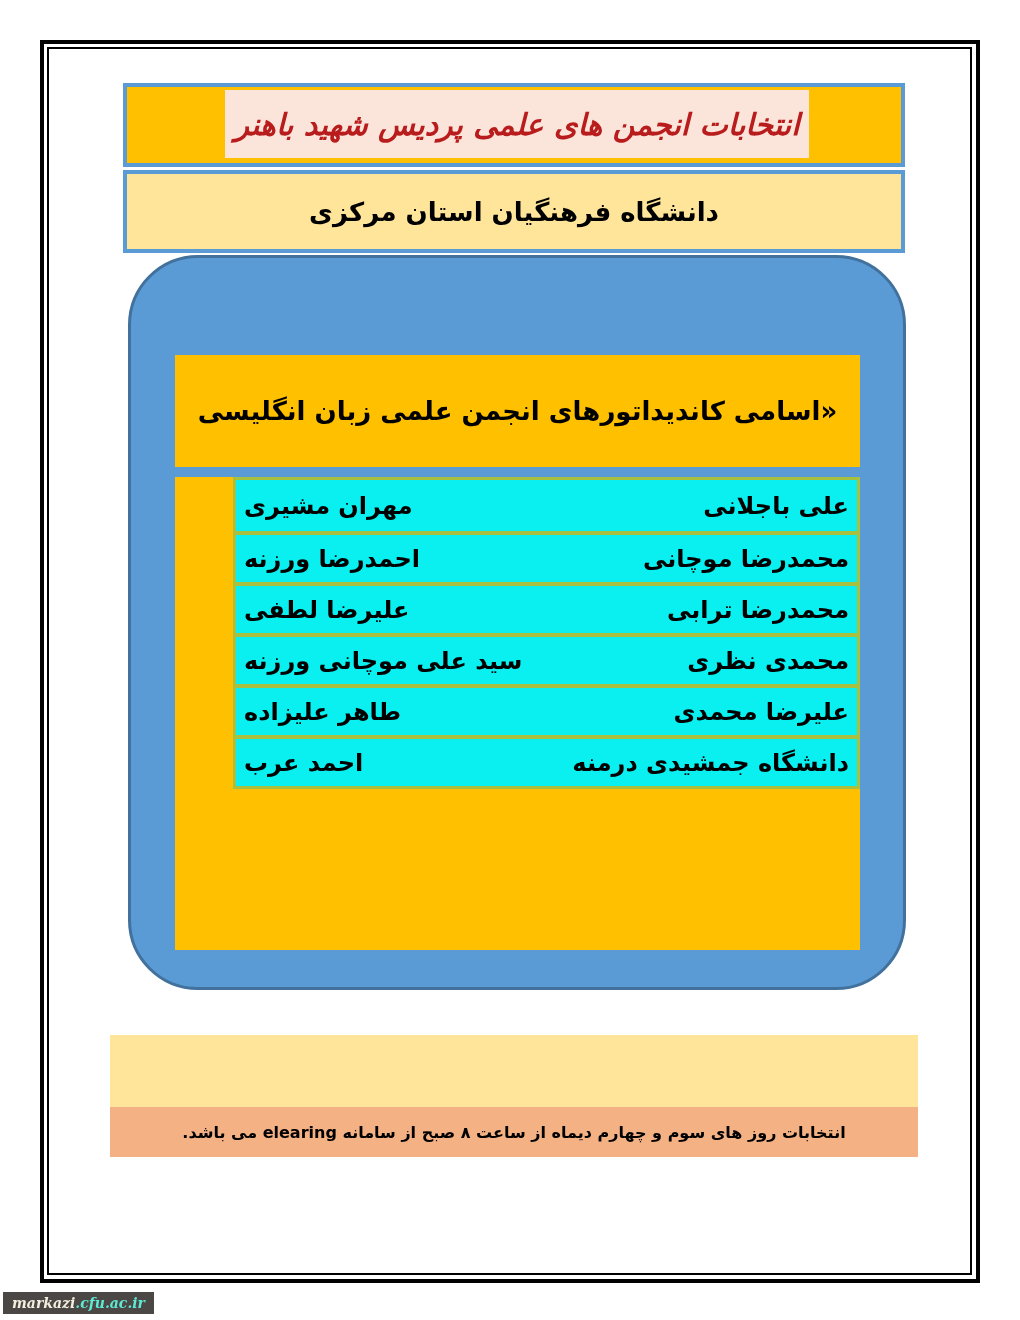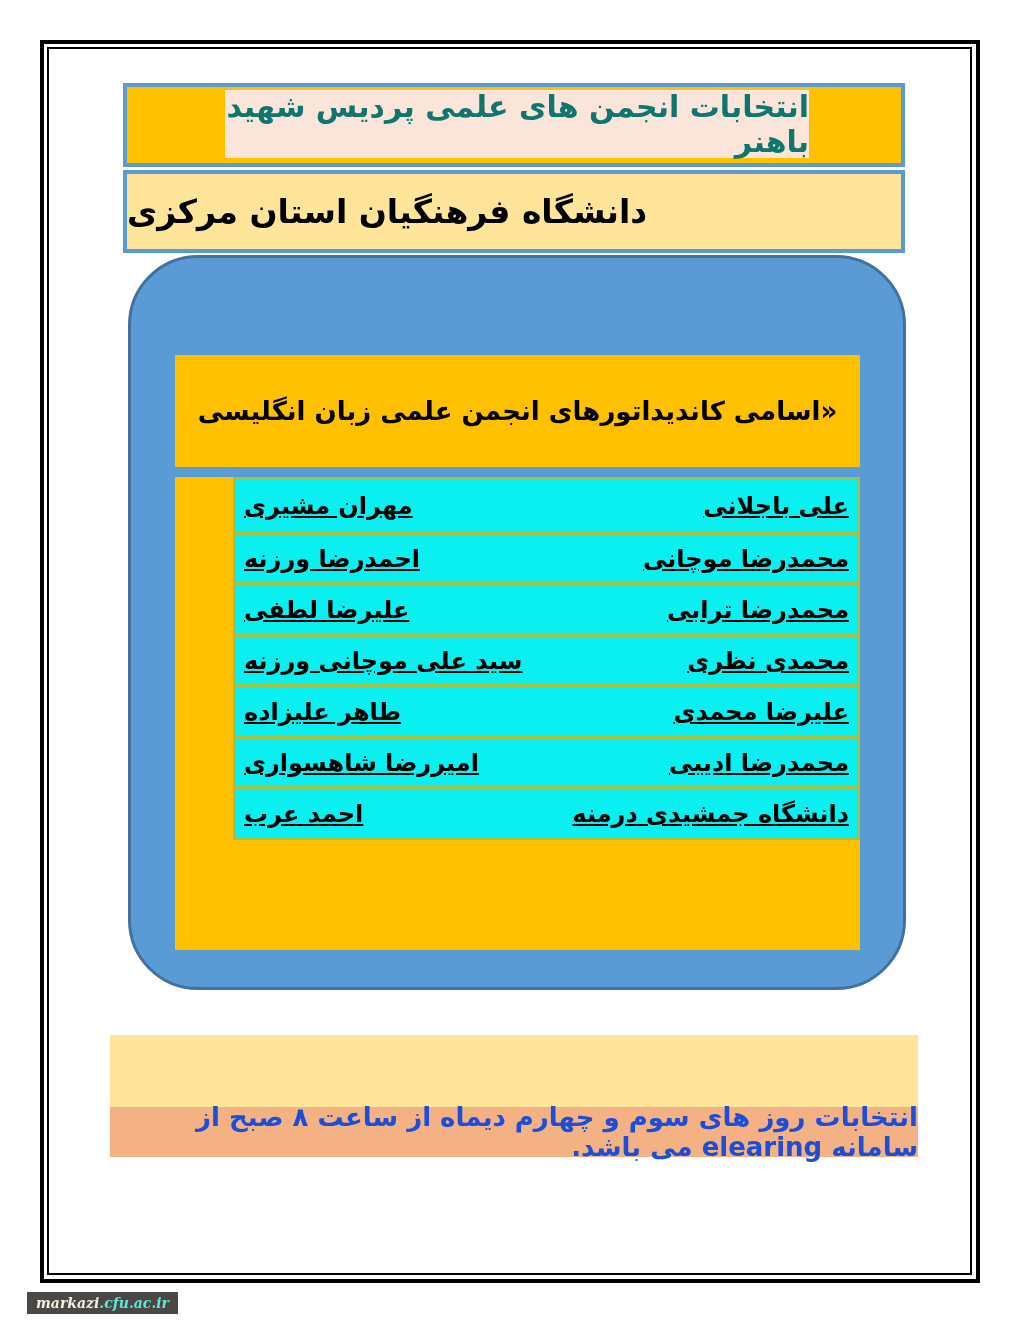--- a/index.html
+++ b/index.html
@@ -42,34 +42,35 @@
   .header-pink {
     position: absolute;
     left: 98px; top: 3px;
     width: 584px; height: 68px;
     background: #FBE5DB;
     display: flex;
     align-items: center;
     justify-content: center;
     font-weight: 700;
     font-size: 30px;
-    color: #0f766e;
+    color: #b91c1c;
+    font-style: italic;
   }
   .header-subtitle-box {
     position: absolute;
     left: 123px; top: 170px;
     width: 782px; height: 83px;
     background: #FFE599;
     border: 4px solid #5B9BD5;
     box-sizing: border-box;
     display: flex;
     align-items: center;
-    justify-content: flex-start;
-    font-weight: 700;
-    font-size: 33px;
+    justify-content: center;
+    font-weight: 700;
+    font-size: 26px;
     color: #000000;
   }
   
   .blue-container {
     position: absolute;
     left: 128px; top: 255px;
     width: 778px; height: 735px;
     background: #5B9BD5;
     border: 3px solid #41719C;
     border-radius: 70px;
@@ -95,21 +96,20 @@
     left: 175px; top: 477px;
     width: 685px; height: 473px;
     background: #FFC000;
   }
   .rows {
     position: absolute;
     left: 58px; top: 0px;
     width: 627px;
     border: 3px solid #A9BF3F;
     box-sizing: border-box;
-    text-decoration: underline;
   }
   .row {
     height: 51px;
     background: #0AEFEF;
     display: flex;
     align-items: center;
     justify-content: space-between;
     padding: 0 8px;
     font-weight: 700;
     font-size: 24px;
@@ -130,38 +130,37 @@
   }
   .footer-salmon {
     position: absolute;
     left: 110px; top: 1107px;
     width: 808px; height: 50px;
     background: #F4B183;
     display: flex;
     align-items: center;
     justify-content: center;
     font-weight: 700;
-    font-size: 26px;
-    color: #1d4ed8;
+    font-size: 16px;
+    color: #000000;
   }
   
   .watermark {
     position: absolute;
     left: 3px; top: 1292px;
     height: 22px;
     background: #4B4744;
     display: flex;
     align-items: center;
     padding: 0 9px;
     font-family: "DejaVu Serif", serif;
     font-style: italic;
     font-weight: 700;
     font-size: 14px;
     line-height: 22px;
-    margin-left: 24px;
   }
   .wm-a { color: #F5EFDF; }
   .wm-b { color: #5eead4; }
 </style>
 </head>
 <body>
 
 <div class="page">
 
   <div class="frame-outer"></div>
@@ -199,24 +198,20 @@
       </div>
       <div class="row">
         <span class="name-left" dir="rtl">سید علی موچانی ورزنه</span>
         <span class="name-right" dir="rtl">محمدی نظری</span>
       </div>
       <div class="row">
         <span class="name-left" dir="rtl">طاهر علیزاده</span>
         <span class="name-right" dir="rtl">علیرضا محمدی</span>
       </div>
       <div class="row">
-        <span class="name-left" dir="rtl">امیررضا شاهسواری</span>
-        <span class="name-right" dir="rtl">محمدرضا ادیبی</span>
-      </div>
-      <div class="row">
         <span class="name-left" dir="rtl">احمد عرب</span>
         <span class="name-right" dir="rtl">دانشگاه جمشیدی درمنه</span>
       </div>
     </div>
   </div>
 
   <div class="footer-cream"></div>
 
   <div class="footer-salmon">
     <span dir="rtl">انتخابات روز های سوم و چهارم دیماه از ساعت ۸ صبح  از سامانه elearing می باشد.</span>

